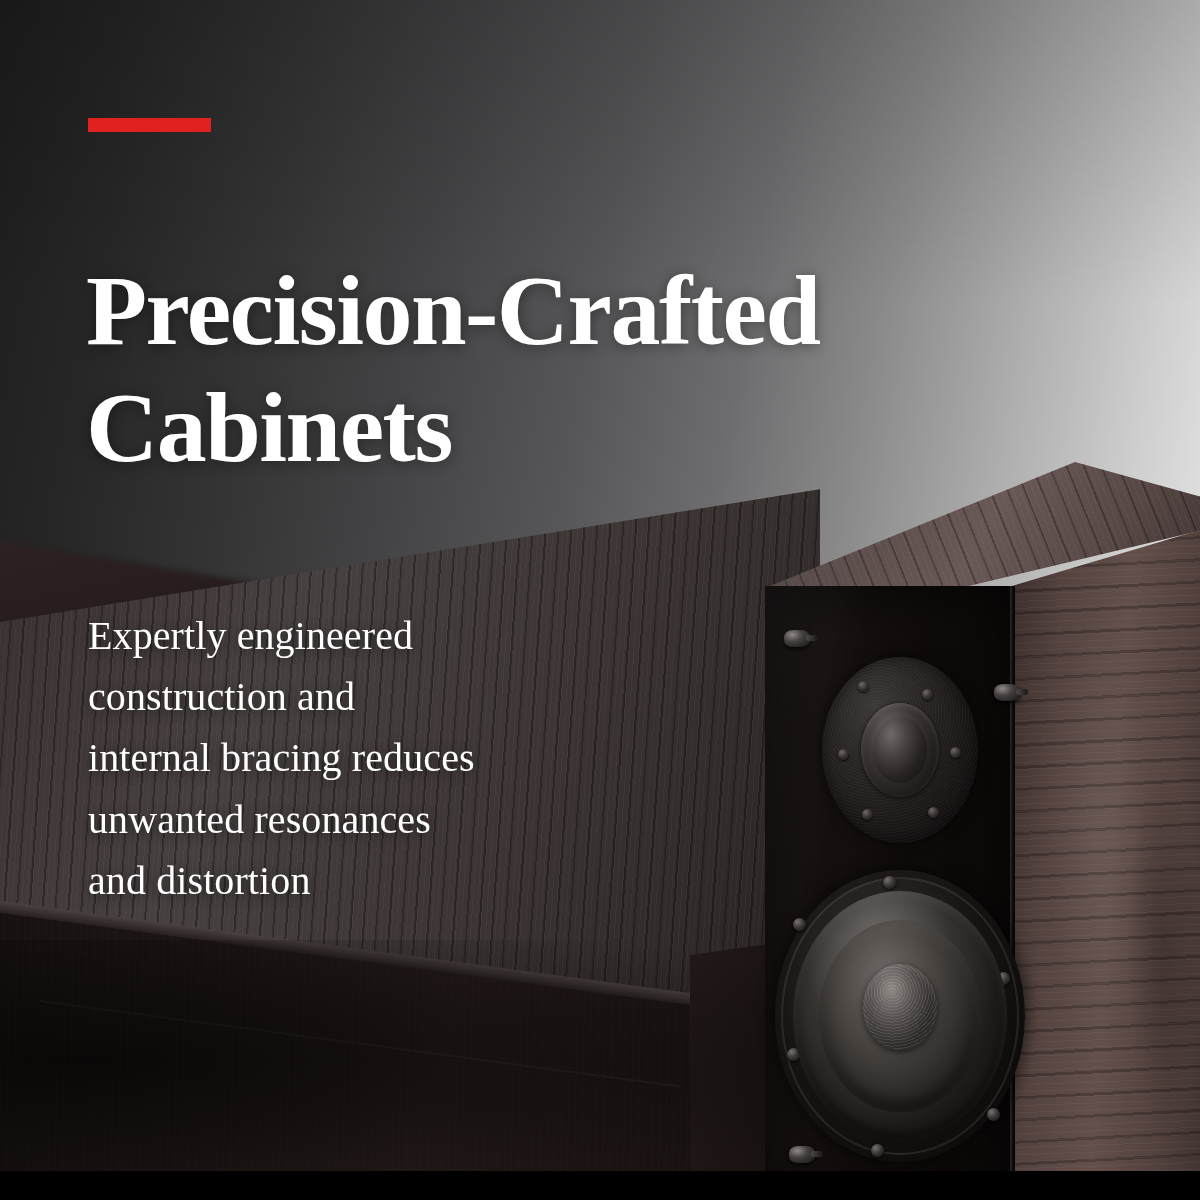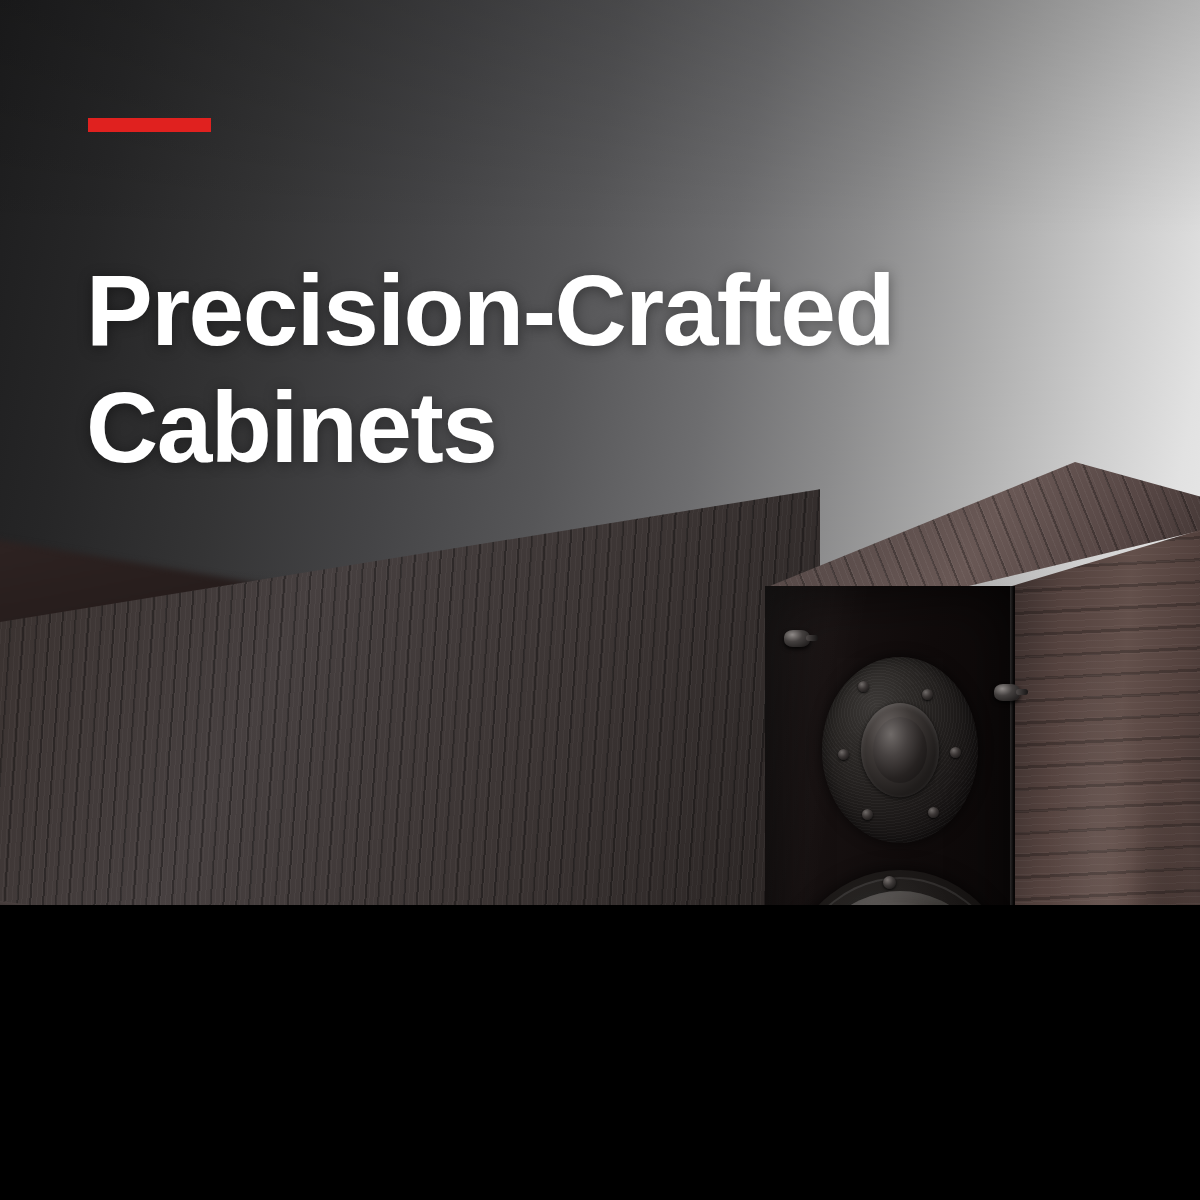--- a/index.html
+++ b/index.html
@@ -1,20 +1,20 @@
 <!DOCTYPE html>
 <html><head>
 <meta charset="utf-8">
 <style>
   * { margin:0; padding:0; box-sizing:border-box; }
   html, body { width:1200px; height:1200px; overflow:hidden; background:#000; }
 
   .stage{
-    position:relative; width:1200px; height:905px; overflow:hidden;
-    font-family:Liberation Sans, sans-serif;
+    position:relative; width:1200px; height:1171px; overflow:hidden;
+    font-family:Liberation Serif, serif;
   }
 
   
   .wall{
     position:absolute; inset:0;
     background:
       linear-gradient(100deg,
         #1d1d1e 0%, #262627 10%, #343435 22%, #444446 34%,
         #565658 46%, #6d6d6f 57%, #8b8b8c 67%, #aeaeae 77%,
         #cdcdcd 86%, #e2e2e2 93%, #ececec 100%);
@@ -285,14 +285,19 @@
 
   <div class="peg" style="left:784px;  top:630px;"></div>
   <div class="peg" style="left:994px;  top:684px;"></div>
   <div class="peg" style="left:789px;  top:1146px;"></div>
 
   <div class="accent-bar"></div>
 
   <h1 class="headline">Precision-Crafted
 Cabinets</h1>
 
+  <p class="body-copy">Expertly engineered
+construction and
+internal bracing reduces
+unwanted resonances
+and distortion</p>
 
 </div>
 
 </body></html>

